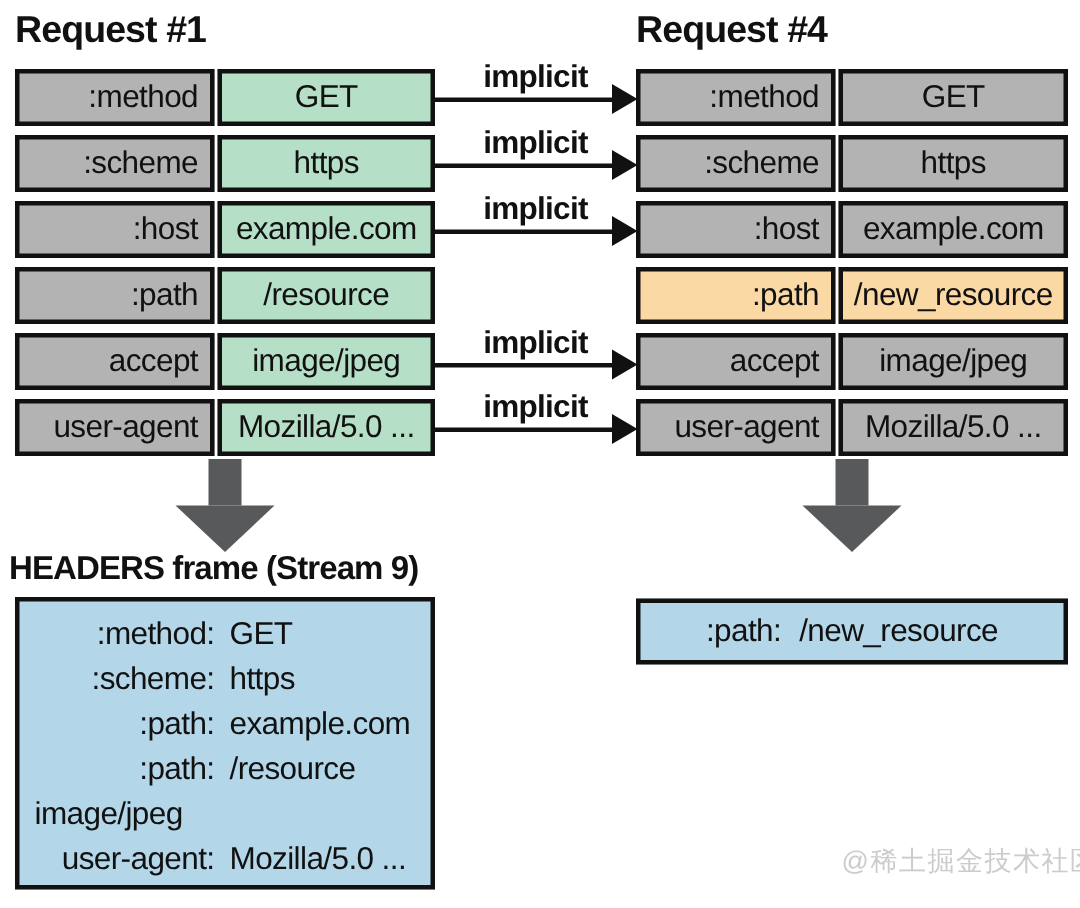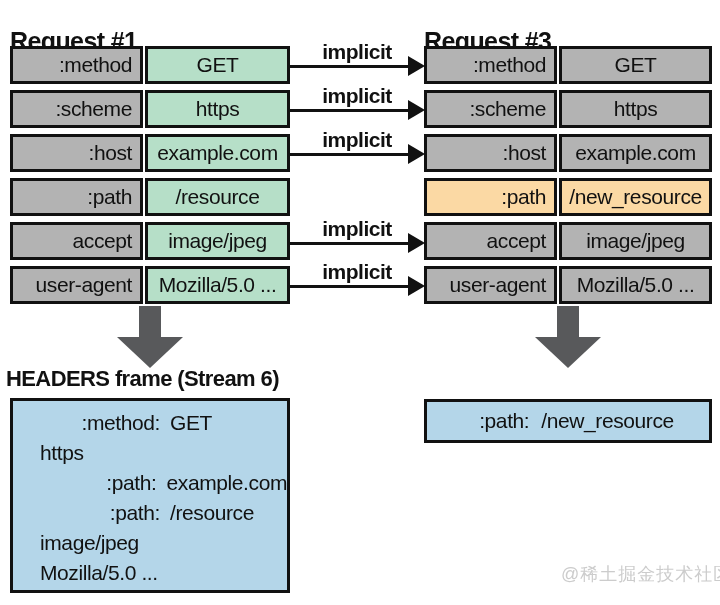--- a/index.html
+++ b/index.html
@@ -1,19 +1,19 @@
 <!DOCTYPE html>
 <html style="--cell-gray: #b3b3b3; --value-green: #b6dfc8; --highlight-orange: #fbd9a4; --frame-blue: #b4d6e9; --big-arrow-gray: #58595b; --border: #111111; --watermark: #cccccc;"><head>
 <meta charset="utf-8">
 <style>
   html,body{margin:0;padding:0;background:#fff;}
   .canvas{position:relative;width:720px;height:605px;background:#ffffff;overflow:hidden;
           font-family:"Liberation Sans",sans-serif;color:#111;}
 
-  .sec-title{position:absolute;font-size:25px;font-weight:700;letter-spacing:-0.6px;white-space:nowrap;margin-top:21px;}
+  .sec-title{position:absolute;font-size:25px;font-weight:700;letter-spacing:-0.6px;white-space:nowrap;}
 
   .htable{position:absolute;top:46px;}
   .trow{display:flex;gap:2px;height:38px;margin-bottom:6px;}
   .kcell{box-sizing:border-box;width:133px;border:3px solid var(--border,#111);
          background:var(--cell-gray,#b3b3b3);display:flex;align-items:center;justify-content:flex-end;
          padding-right:8px;font-size:21px;letter-spacing:-0.4px;white-space:nowrap;}
   .vcell{box-sizing:border-box;flex:1;border:3px solid var(--border,#111);
          background:var(--cell-gray,#b3b3b3);display:flex;align-items:center;justify-content:center;
          font-size:21px;letter-spacing:-0.4px;white-space:nowrap;overflow:hidden;}
   .green{background:var(--value-green,#b6dfc8);}
@@ -28,40 +28,40 @@
              border-top:10px solid transparent;border-bottom:10px solid transparent;}
 
   .bigarrow-stem{position:absolute;top:306px;width:22px;height:31px;background:var(--big-arrow-gray,#58595b);}
   .bigarrow-head{position:absolute;top:337px;width:0;height:0;
                  border-left:33px solid transparent;border-right:33px solid transparent;
                  border-top:31px solid var(--big-arrow-gray,#58595b);}
 
   .frame-title{position:absolute;top:366px;font-size:22px;font-weight:700;letter-spacing:-0.6px;white-space:nowrap;}
 
   .fbox{position:absolute;box-sizing:border-box;border:3px solid var(--border,#111);
-        background:var(--frame-blue,#b4d6e9);padding-left:17px;}
+        background:var(--frame-blue,#b4d6e9);}
   #fbox1{left:10px;top:398px;width:280px;height:195px;padding-top:7px;}
   .frow{display:flex;height:30px;align-items:center;font-size:21px;letter-spacing:-0.4px;white-space:nowrap;}
   .fkey{width:130px;text-align:right;}
   .fval{margin-left:10px;}
   #fbox2{left:424px;top:399px;width:288px;height:44px;display:flex;align-items:center;
          justify-content:center;gap:12px;font-size:21px;letter-spacing:-0.4px;}
   #fbox2 .fkey{width:auto;}
   #fbox2 .fval{margin-left:0;}
 
   .watermark{position:absolute;left:561px;top:562px;font-size:18px;
              color:var(--watermark,#cccccc);letter-spacing:1px;white-space:nowrap;}
 </style>
 </head>
 <body>
 
 <div class="canvas">
 
   <div class="sec-title" style="left:10px;top:6px">Request #1</div>
-  <div class="sec-title" style="left:424px;top:6px">Request #3</div>
+  <div class="sec-title" style="left:424px;top:6px">Request #4</div>
 
   <div class="htable" style="left:10px;width:280px">
     <div class="trow">
       <div class="kcell">:method</div>
       <div class="vcell green">GET</div>
     </div>
     <div class="trow">
       <div class="kcell">:scheme</div>
       <div class="vcell green">https</div>
     </div>
@@ -138,42 +138,44 @@
 
   <div>
     <div class="bigarrow-stem" style="left:139px"></div>
     <div class="bigarrow-head" style="left:117px"></div>
   </div>
   <div>
     <div class="bigarrow-stem" style="left:557px"></div>
     <div class="bigarrow-head" style="left:535px"></div>
   </div>
 
-  <div class="frame-title" style="left:6px">HEADERS frame (Stream 6)</div>
+  <div class="frame-title" style="left:6px">HEADERS frame (Stream 9)</div>
 
   <div class="fbox" id="fbox1">
     <div class="frow">
       <div class="fkey">:method:</div>
       <div class="fval">GET</div>
     </div>
     <div class="frow">
+      <div class="fkey">:scheme:</div>
       <div class="fval">https</div>
     </div>
     <div class="frow">
       <div class="fkey">:path:</div>
       <div class="fval">example.com</div>
     </div>
     <div class="frow">
       <div class="fkey">:path:</div>
       <div class="fval">/resource</div>
     </div>
     <div class="frow">
       <div class="fval">image/jpeg</div>
     </div>
     <div class="frow">
+      <div class="fkey">user-agent:</div>
       <div class="fval">Mozilla/5.0 ...</div>
     </div>
   </div>
 
   <div class="fbox" id="fbox2">
     <div class="fkey">:path:</div>
     <div class="fval">/new_resource</div>
   </div>
 
   <div class="watermark">@稀土掘金技术社区</div>

